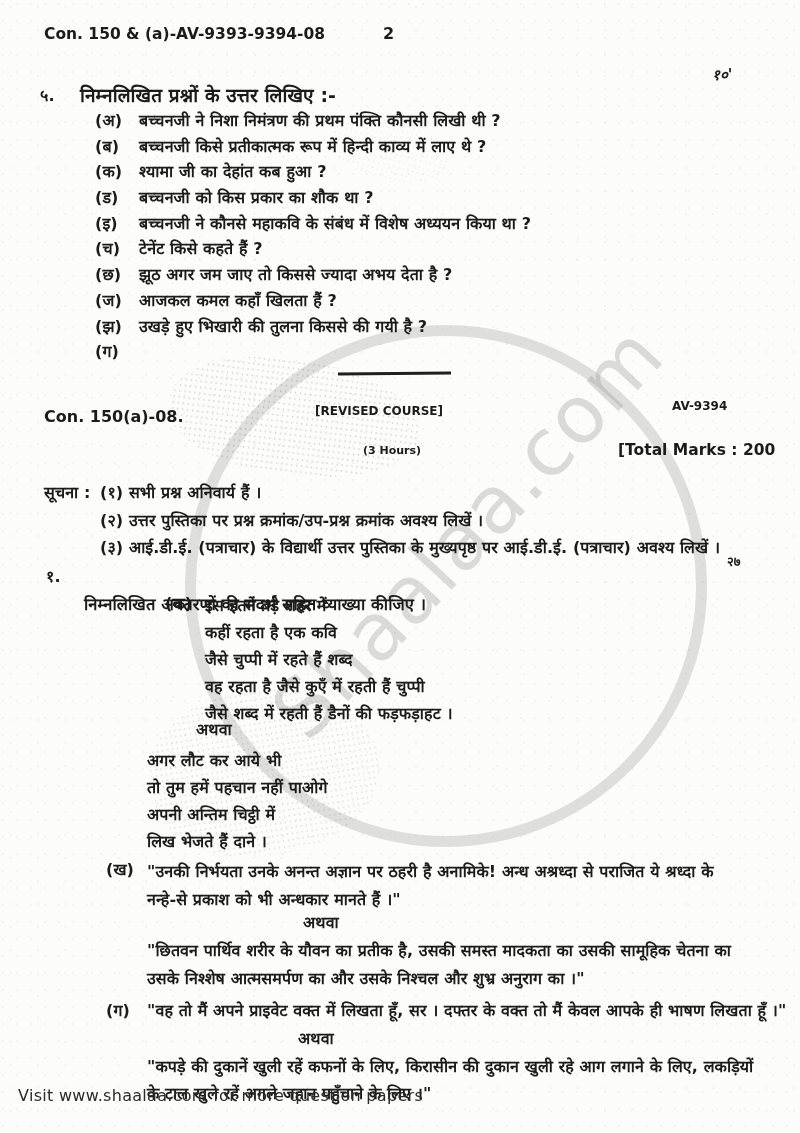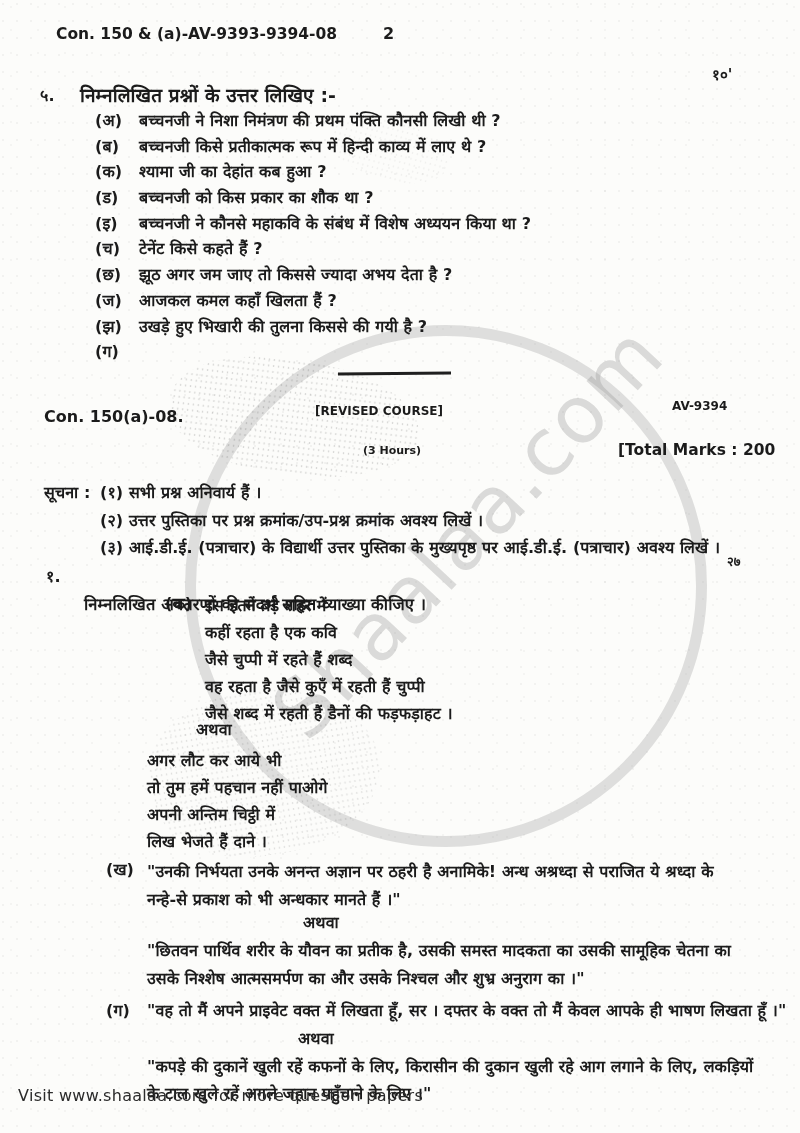--- a/index.html
+++ b/index.html
@@ -37,23 +37,23 @@
   .noise{
     background-image:radial-gradient(rgba(35,35,35,0.55) 0.65px, transparent 1.15px);
     background-size:5px 6px;
     border-radius:45% 55% 50% 48%;
   }
   .noise1{left:170px;top:360px;width:250px;height:115px;opacity:0.30;transform:rotate(7deg);}
   .noise2{left:150px;top:690px;width:230px;height:165px;opacity:0.22;transform:rotate(-9deg);}
   .noise3{left:330px;top:120px;width:120px;height:60px;opacity:0.10;transform:rotate(15deg);}
 
   
-  .hdr-code{left:44px;top:25px;font-size:15.5px;margin-left:12px;}
+  .hdr-code{left:44px;top:25px;font-size:15.5px;}
   .hdr-page{left:383px;top:24px;font-size:16px;}
-  .mark-top{left:712px;top:64px;font-size:15px;}
+  .mark-top{left:712px;top:64px;font-size:15px;font-style:italic;}
 
   
   .q5-num{left:40px;top:84px;}
   .q5-prompt{left:80px;top:82px;font-size:19px;}
   .q5-list{left:95px;top:109px;width:620px;}
   .q5-item{display:flex;height:25.7px;align-items:flex-start;}
   .q5-item .marker{width:44px;flex:0 0 44px;}
   .divider{left:338px;top:372px;width:113px;height:2.6px;background:#1f1f1f;transform:rotate(-0.5deg);}
 
   

